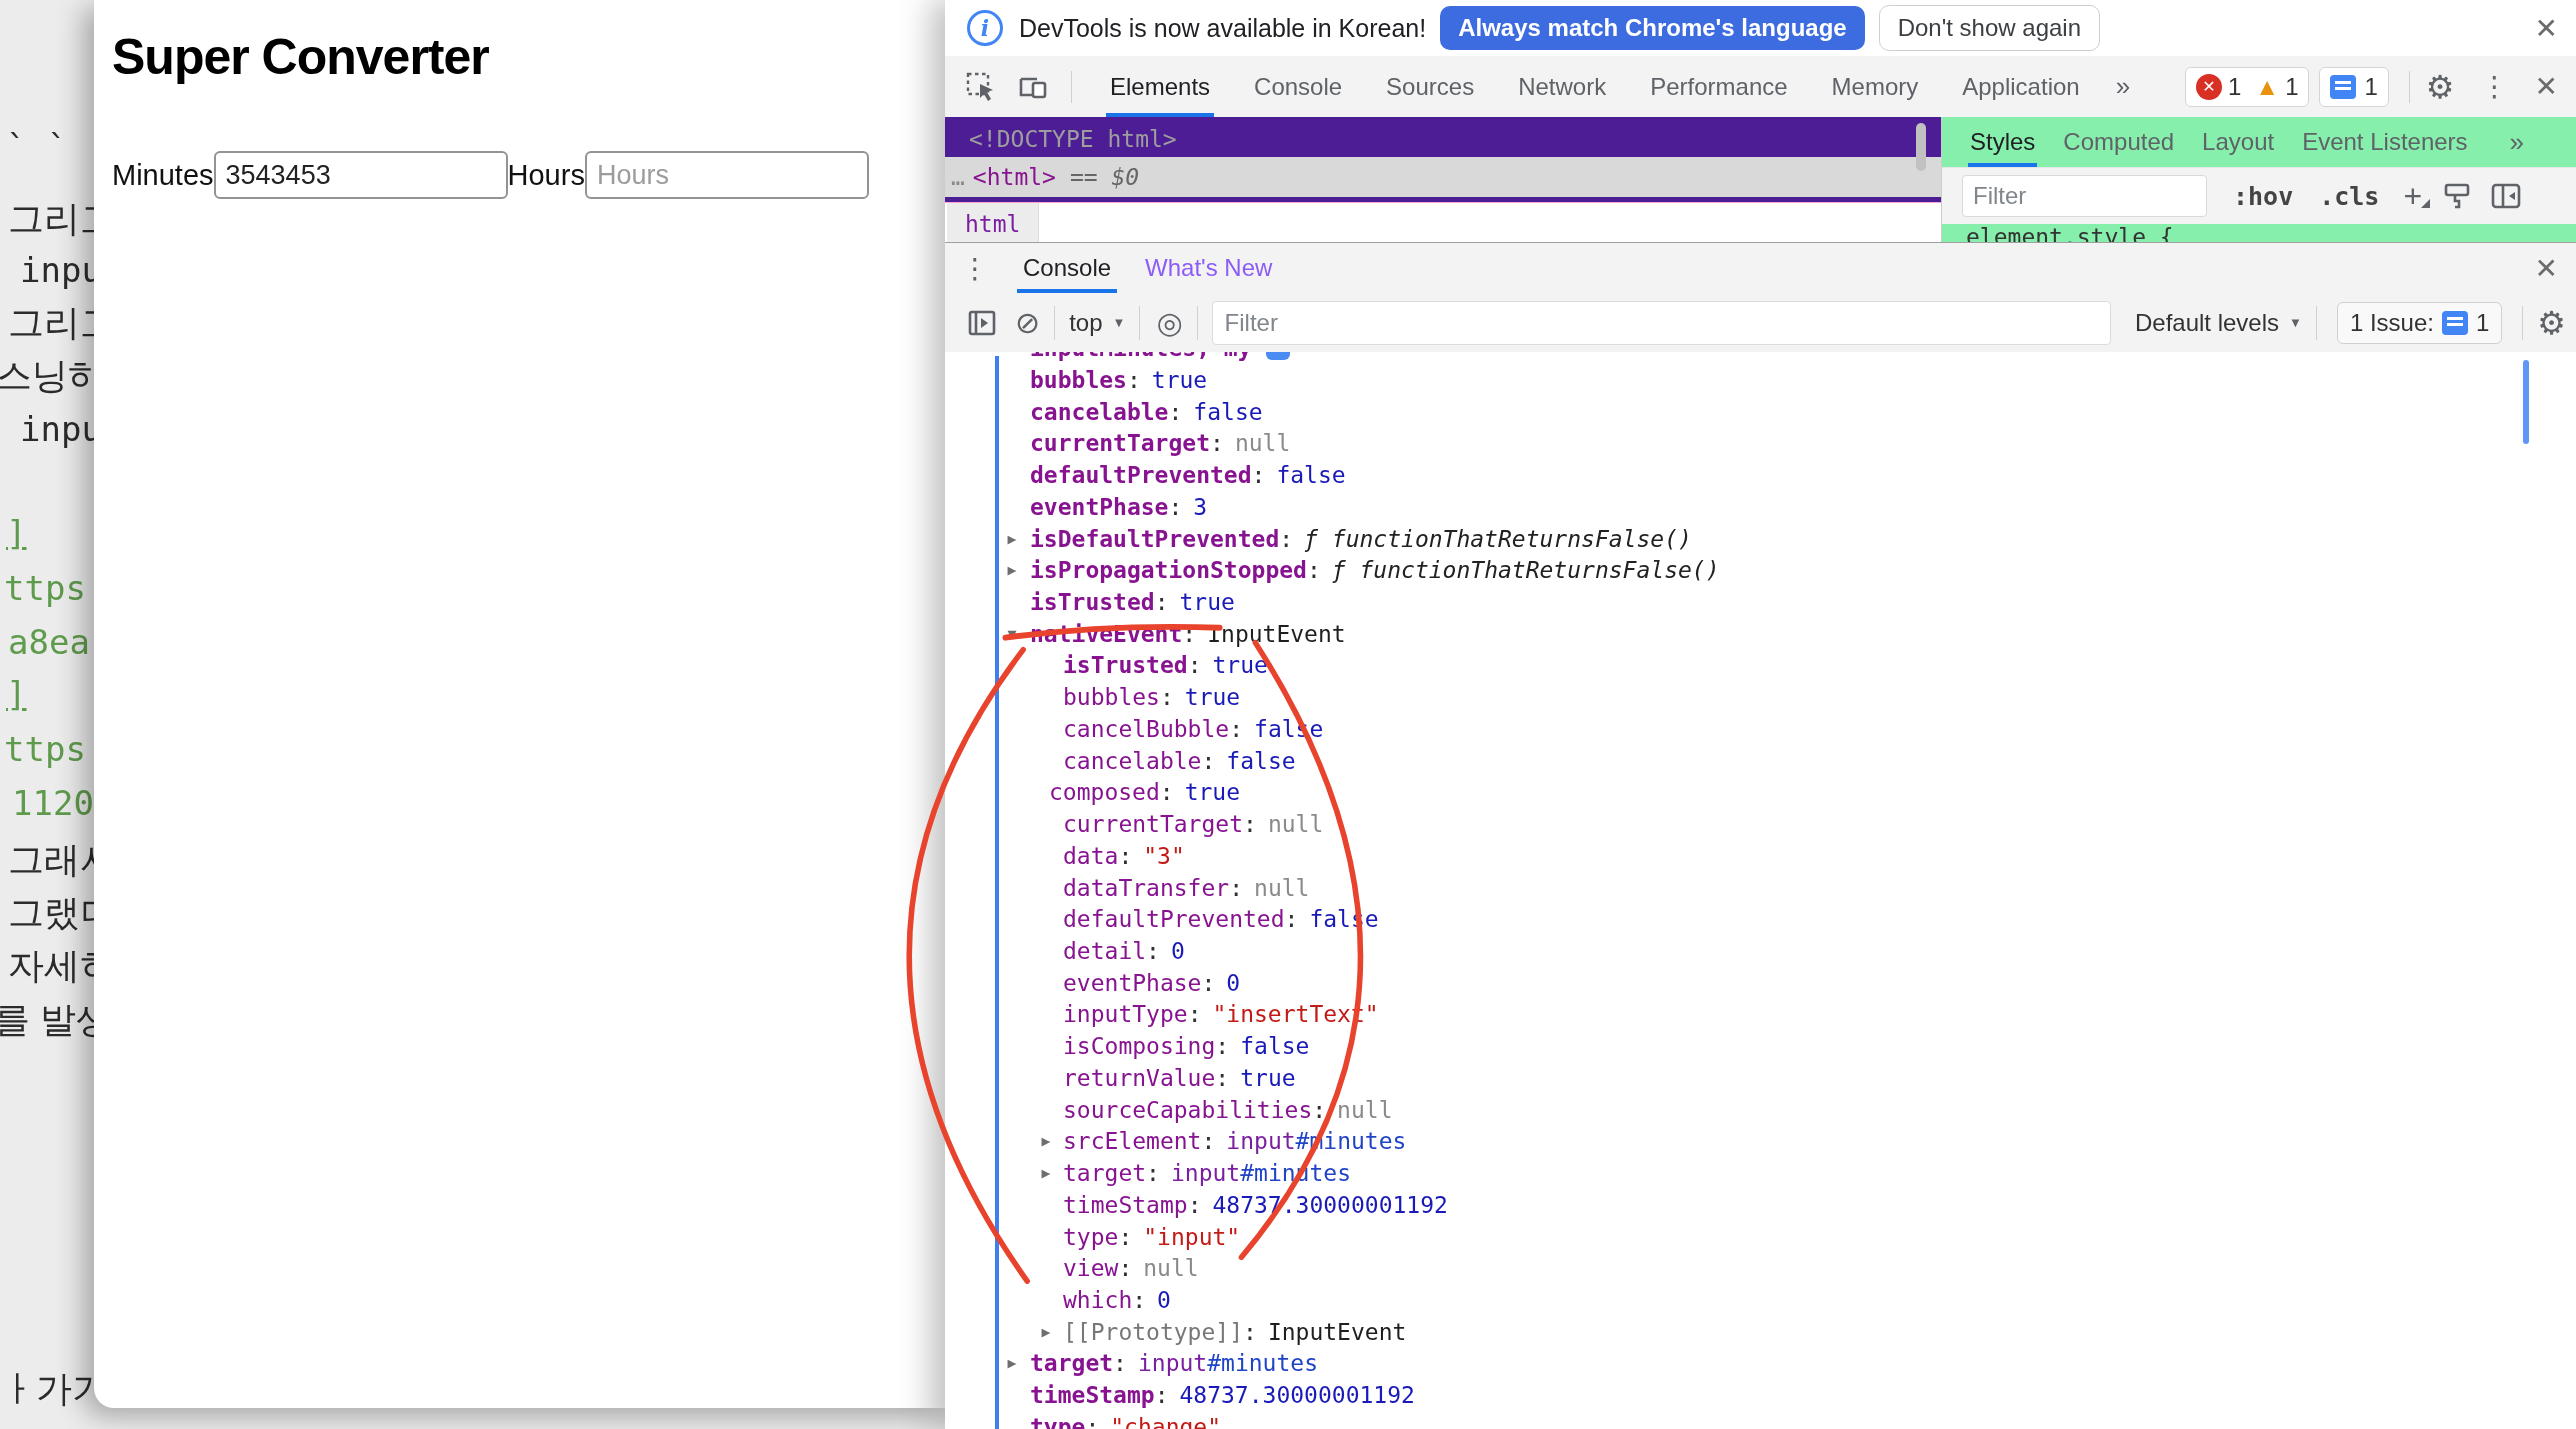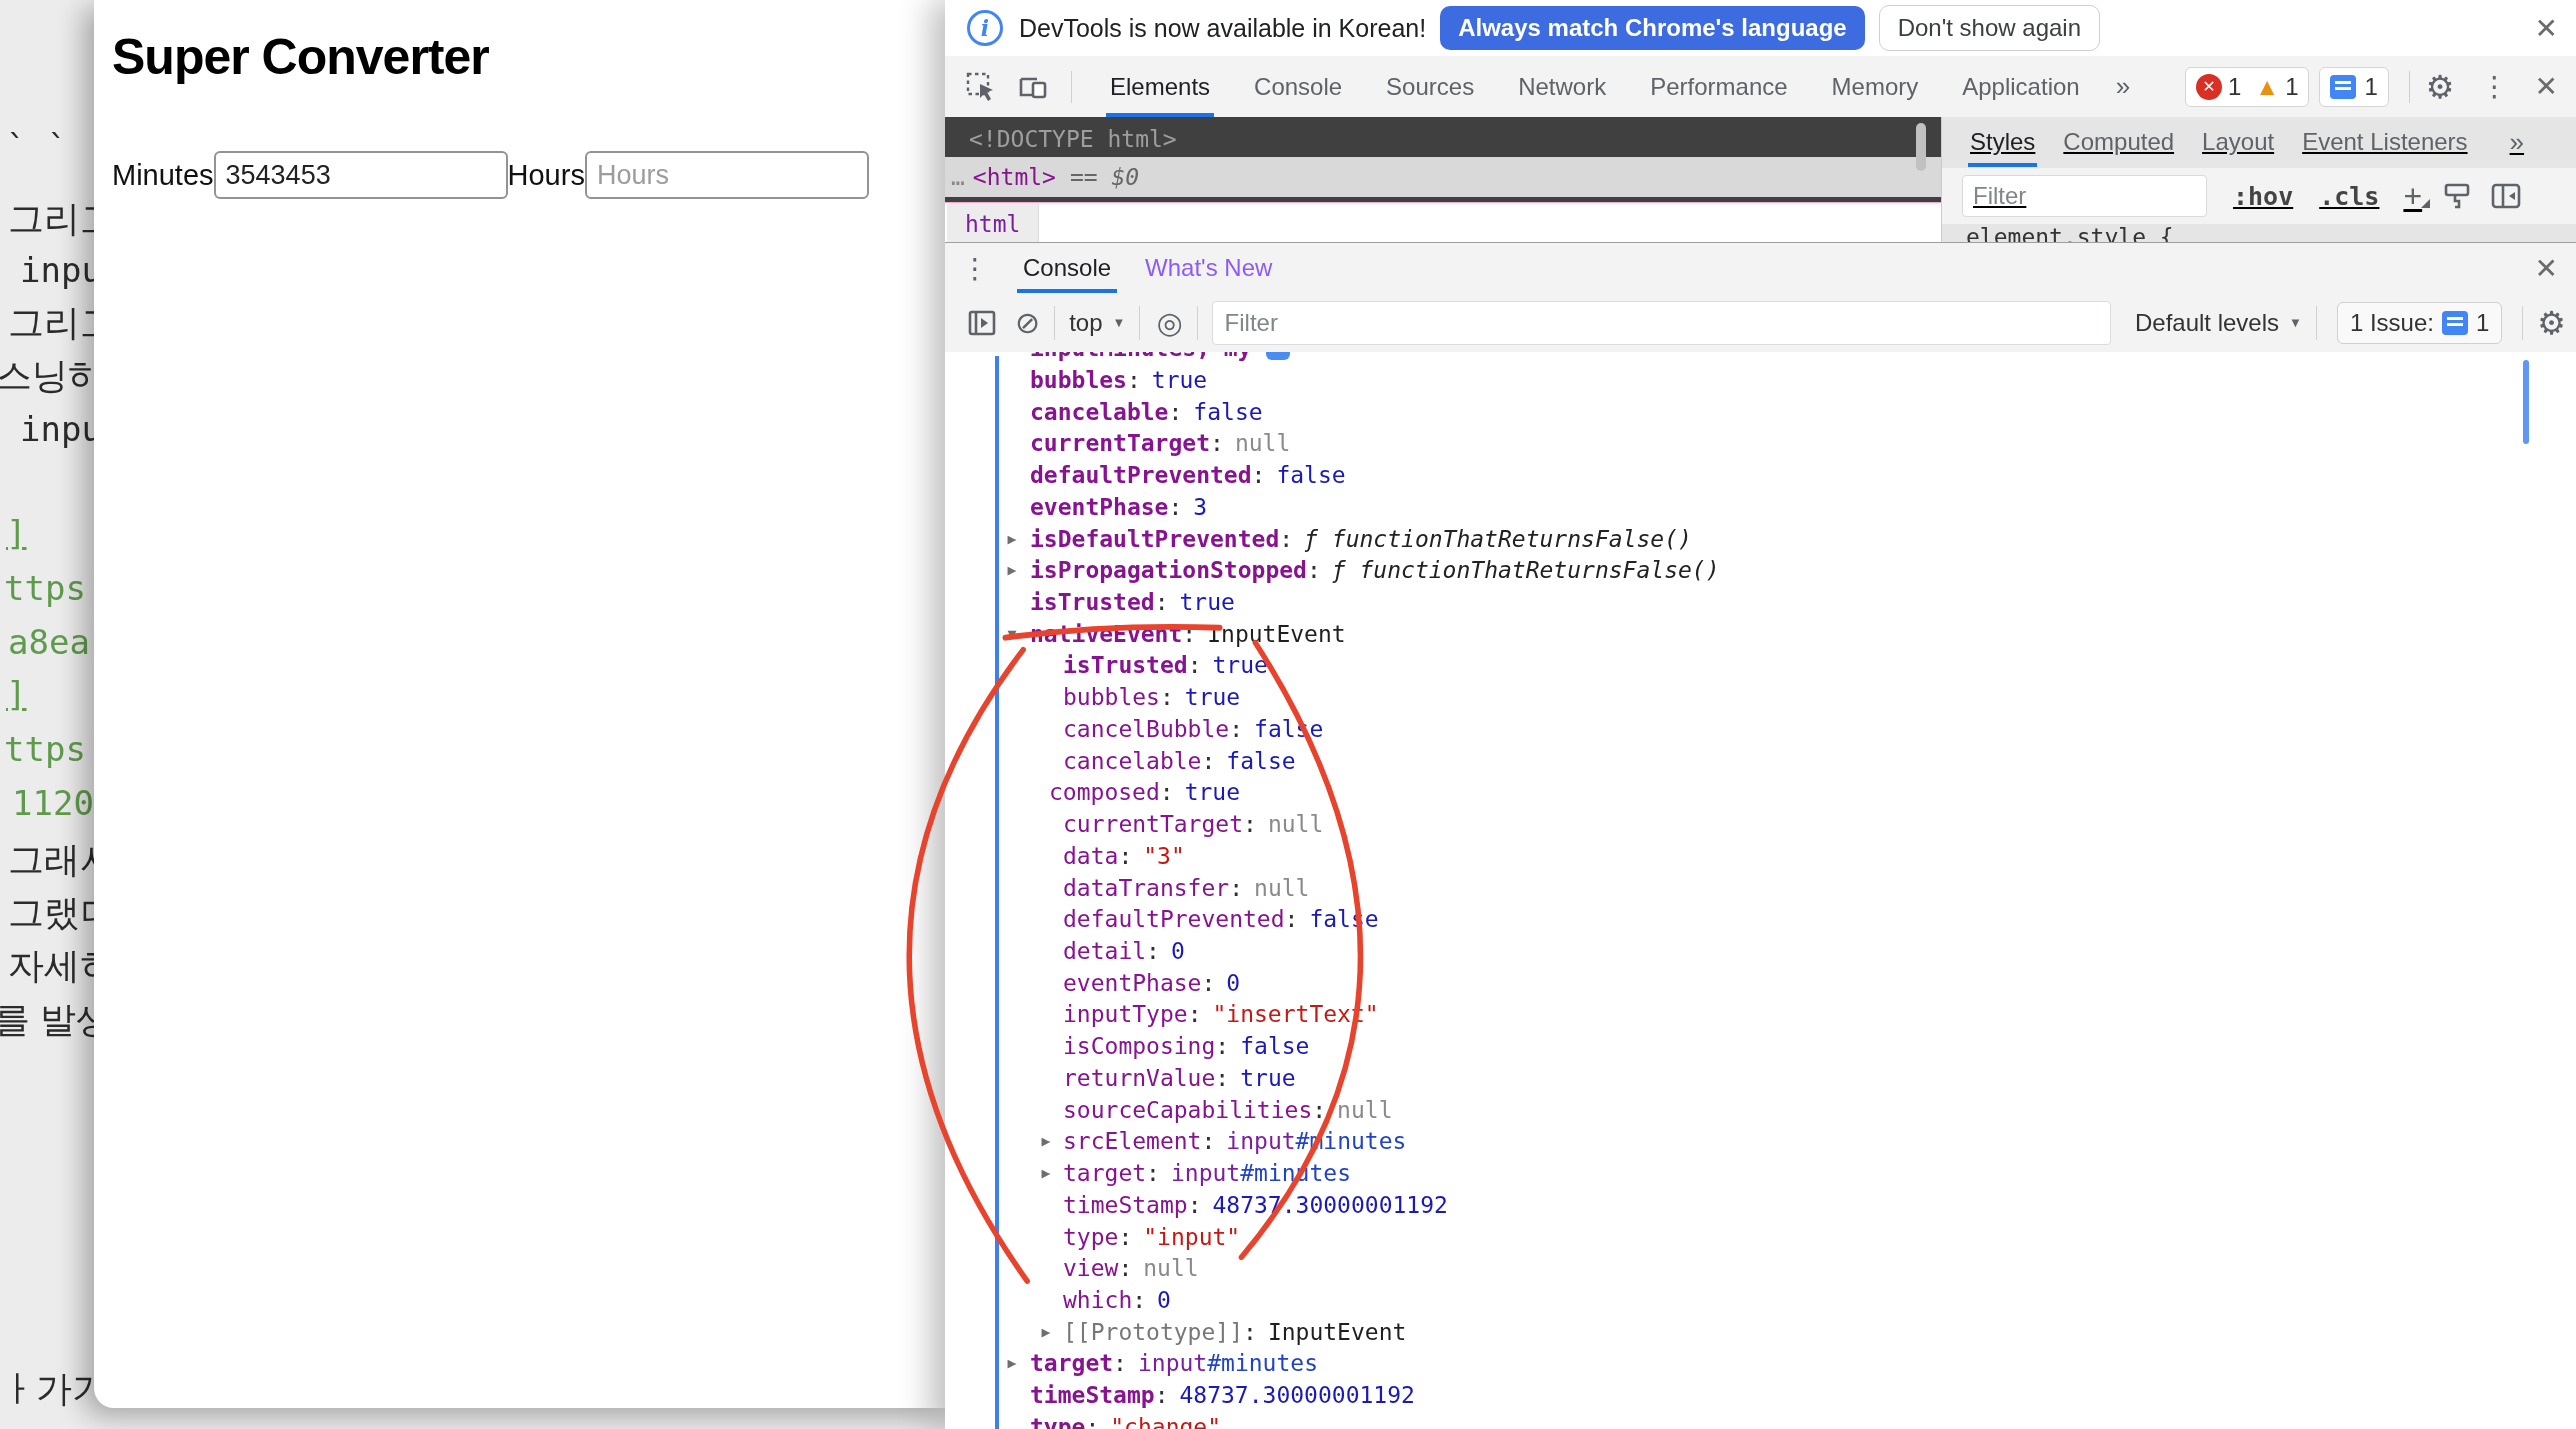--- a/index.html
+++ b/index.html
@@ -53,34 +53,34 @@
     font-size:24px;color:#333;cursor:pointer;background:#fff;}
   .err-ic{width:26px;height:26px;border-radius:50%;background:#d93025;color:#fff;font-size:16px;font-weight:700;
     display:flex;align-items:center;justify-content:center;margin-right:6px;}
   .warn-ic{color:#e8920d;font-size:24px;margin:0 6px 0 14px;}
   .msg-ic{width:26px;height:24px;border-radius:4px;background:#4285f4;position:relative;margin-right:8px;}
   .msg-ic::after{content:"";position:absolute;left:5px;top:6px;width:16px;height:3px;background:#fff;box-shadow:0 6px 0 #fff;}
   .gear{font-size:32px;color:#5f6368;cursor:pointer;}
   .kebab{font-size:28px;color:#5f6368;cursor:pointer;letter-spacing:0;}
 
   
-  #elements-panel{position:absolute;left:0;top:117px;width:996px;height:127px;background:#404040;}
+  #elements-panel{position:absolute;left:0;top:117px;width:996px;height:127px;background:#4c1d95;}
   .dom-line{position:absolute;font-family:"DejaVu Sans Mono",monospace;font-size:23px;height:40px;display:flex;align-items:center;}
   #doctype-line{left:24px;top:2px;color:#9e9e9e;}
   #html-row{left:0;top:40px;width:100%;background:#d9d9d9;}
   #html-row .ellipsis{color:#8a8a8a;margin-left:6px;}
   #html-row .tag{color:#881391;margin-left:8px;}
   #html-row .eq{color:#666;font-style:italic;margin-left:14px;}
   #crumb-bar{position:absolute;left:0;top:85px;width:100%;height:42px;background:#fff;border-top:1px solid #f9a8d4;}
   #crumb-html{position:absolute;left:2px;top:0;height:42px;padding:0 18px;background:#ececec;border-right:1px solid #ddd;
     color:#7b1fa2;font-family:"DejaVu Sans Mono",monospace;font-size:23px;display:flex;align-items:center;cursor:pointer;}
   #el-scrollbar{position:absolute;left:971px;top:6px;width:10px;height:48px;border-radius:5px;background:#c1c1c1;cursor:pointer;}
 
   
-  #styles-sidebar{position:absolute;left:996px;top:117px;width:635px;height:127px;border-left:1px solid #ccc;background:#e5e5e5;overflow:hidden;text-decoration:underline;}
+  #styles-sidebar{position:absolute;left:996px;top:117px;width:635px;height:127px;border-left:1px solid #ccc;background:#86efac;overflow:hidden;}
   #styles-tabs{display:flex;align-items:center;height:50px;padding-left:28px;}
   .stab{font-size:24px;color:#5f6368;margin-right:28px;height:100%;display:flex;align-items:center;position:relative;cursor:pointer;white-space:nowrap;}
   .stab.selected{color:#202124;}
   .stab.selected::after{content:"";position:absolute;left:-2px;right:-2px;bottom:0;height:4px;background:#1a73e8;}
   #styles-filter-row{display:flex;align-items:center;height:56px;border-top:1px solid #e6e6e6;background:#f3f3f4;padding-left:20px;}
   #styles-filter{width:223px;height:40px;background:#fff;border:1px solid #d9d9d9;border-radius:4px;font-size:24px;
     padding:0 10px;color:#222;outline:none;font-family:"Liberation Sans",sans-serif;}
   #styles-filter::placeholder{color:#80868b;}
   .pseudo-btn{font-family:"DejaVu Sans Mono",monospace;font-size:25px;color:#444;margin-left:26px;cursor:pointer;font-weight:700;}
   .plus-btn{font-size:32px;color:#5f6368;margin-left:24px;cursor:pointer;position:relative;line-height:20px;}

